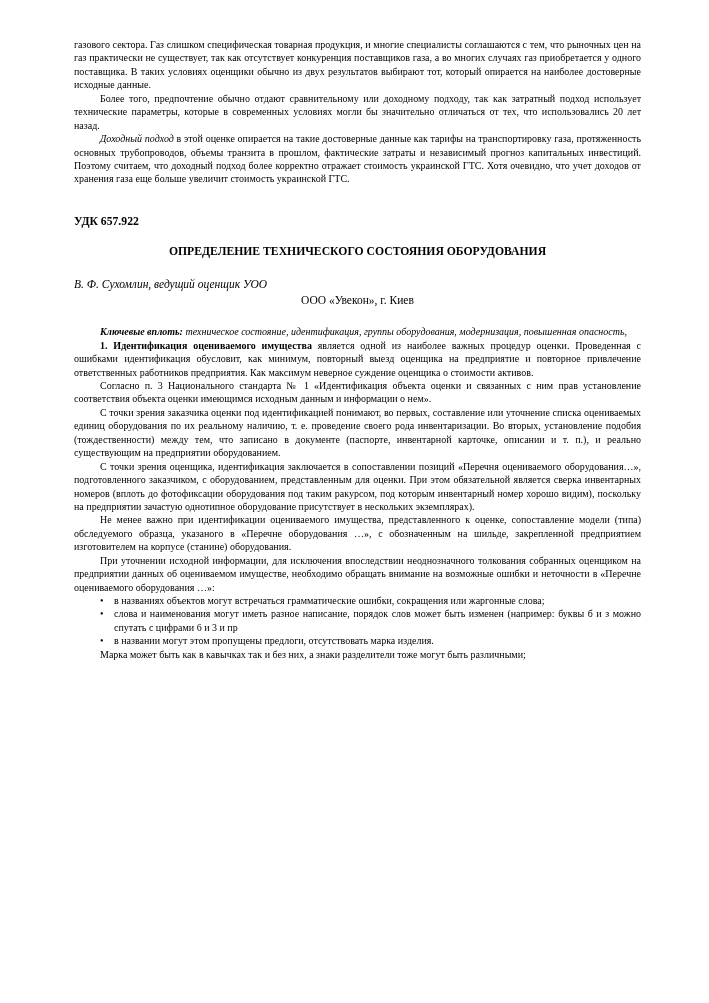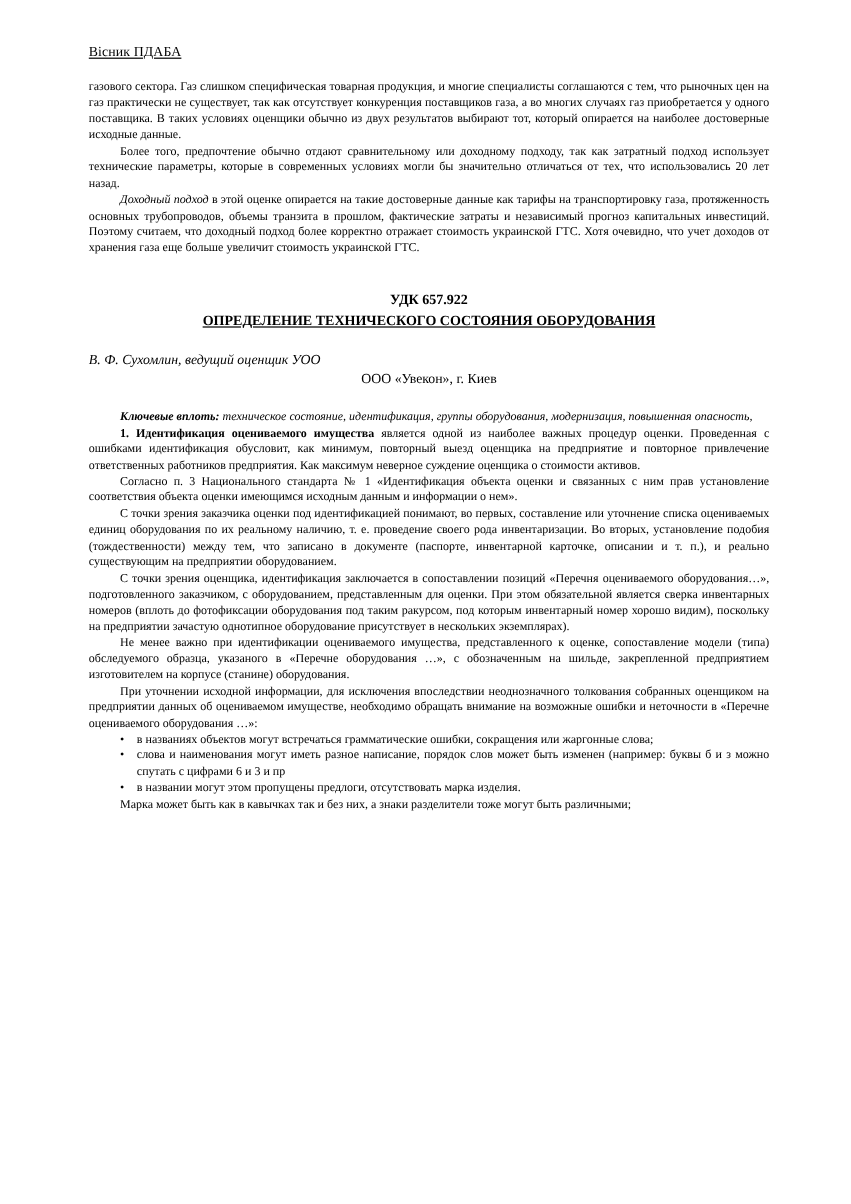--- a/index.html
+++ b/index.html
@@ -41,30 +41,29 @@
     font-style: italic;
   }
   .bold {
     font-weight: bold;
   }
   .udk {
     margin-top: 28px;
     font-size: 11.7px;
     font-weight: bold;
     text-indent: 0;
-    text-align: center;
+    text-align: left;
   }
   .title {
-    margin-top: 2px;
+    margin-top: 14px;
     font-size: 11.7px;
     font-weight: bold;
     text-align: center;
     text-indent: 0;
     line-height: 1.33;
-    text-decoration: underline;
   }
   .author {
     margin-top: 17px;
     font-size: 11.5px;
     font-style: italic;
     text-indent: 0;
     line-height: 1.4;
   }
   .org {
     font-size: 11.5px;
@@ -83,21 +82,20 @@
   .bullet .dot {
     position: absolute;
     left: 26px;
   }
 </style>
 </head>
 <body>
 
 <div class="page">
 
-  <div class="header">Вісник ПДАБА</div>
 
   <p class="noindent">газового сектора. Газ    слишком специфическая товарная продукция, и многие специалисты соглашаются с тем, что рыночных цен на газ практически не существует, так как отсутствует конкуренция поставщиков газа, а во многих случаях газ приобретается у одного поставщика. В таких условиях оценщики обычно из двух результатов выбирают тот, который опирается на наиболее достоверные исходные данные.</p>
   <p>Более того, предпочтение обычно отдают сравнительному или доходному подходу, так как затратный подход использует технические параметры, которые в современных условиях могли бы значительно отличаться от тех, что использовались 20 лет назад.</p>
   <p><span class="italic">Доходный подход</span><span> в этой оценке опирается на такие достоверные данные как тарифы на транспортировку газа, протяженность основных трубопроводов, объемы транзита в прошлом, фактические затраты и независимый прогноз капитальных инвестиций. Поэтому считаем, что доходный подход более корректно отражает стоимость украинской ГТС. Хотя очевидно, что учет доходов от хранения газа еще больше увеличит стоимость украинской ГТС.</span></p>
 
   <p class="udk">УДК 657.922</p>
   <p class="title">ОПРЕДЕЛЕНИЕ ТЕХНИЧЕСКОГО СОСТОЯНИЯ ОБОРУДОВАНИЯ</p>
 
   <p class="author">В. Ф. Сухомлин, ведущий оценщик УОО</p>
   <p class="org">ООО «Увекон», г. Киев</p>

